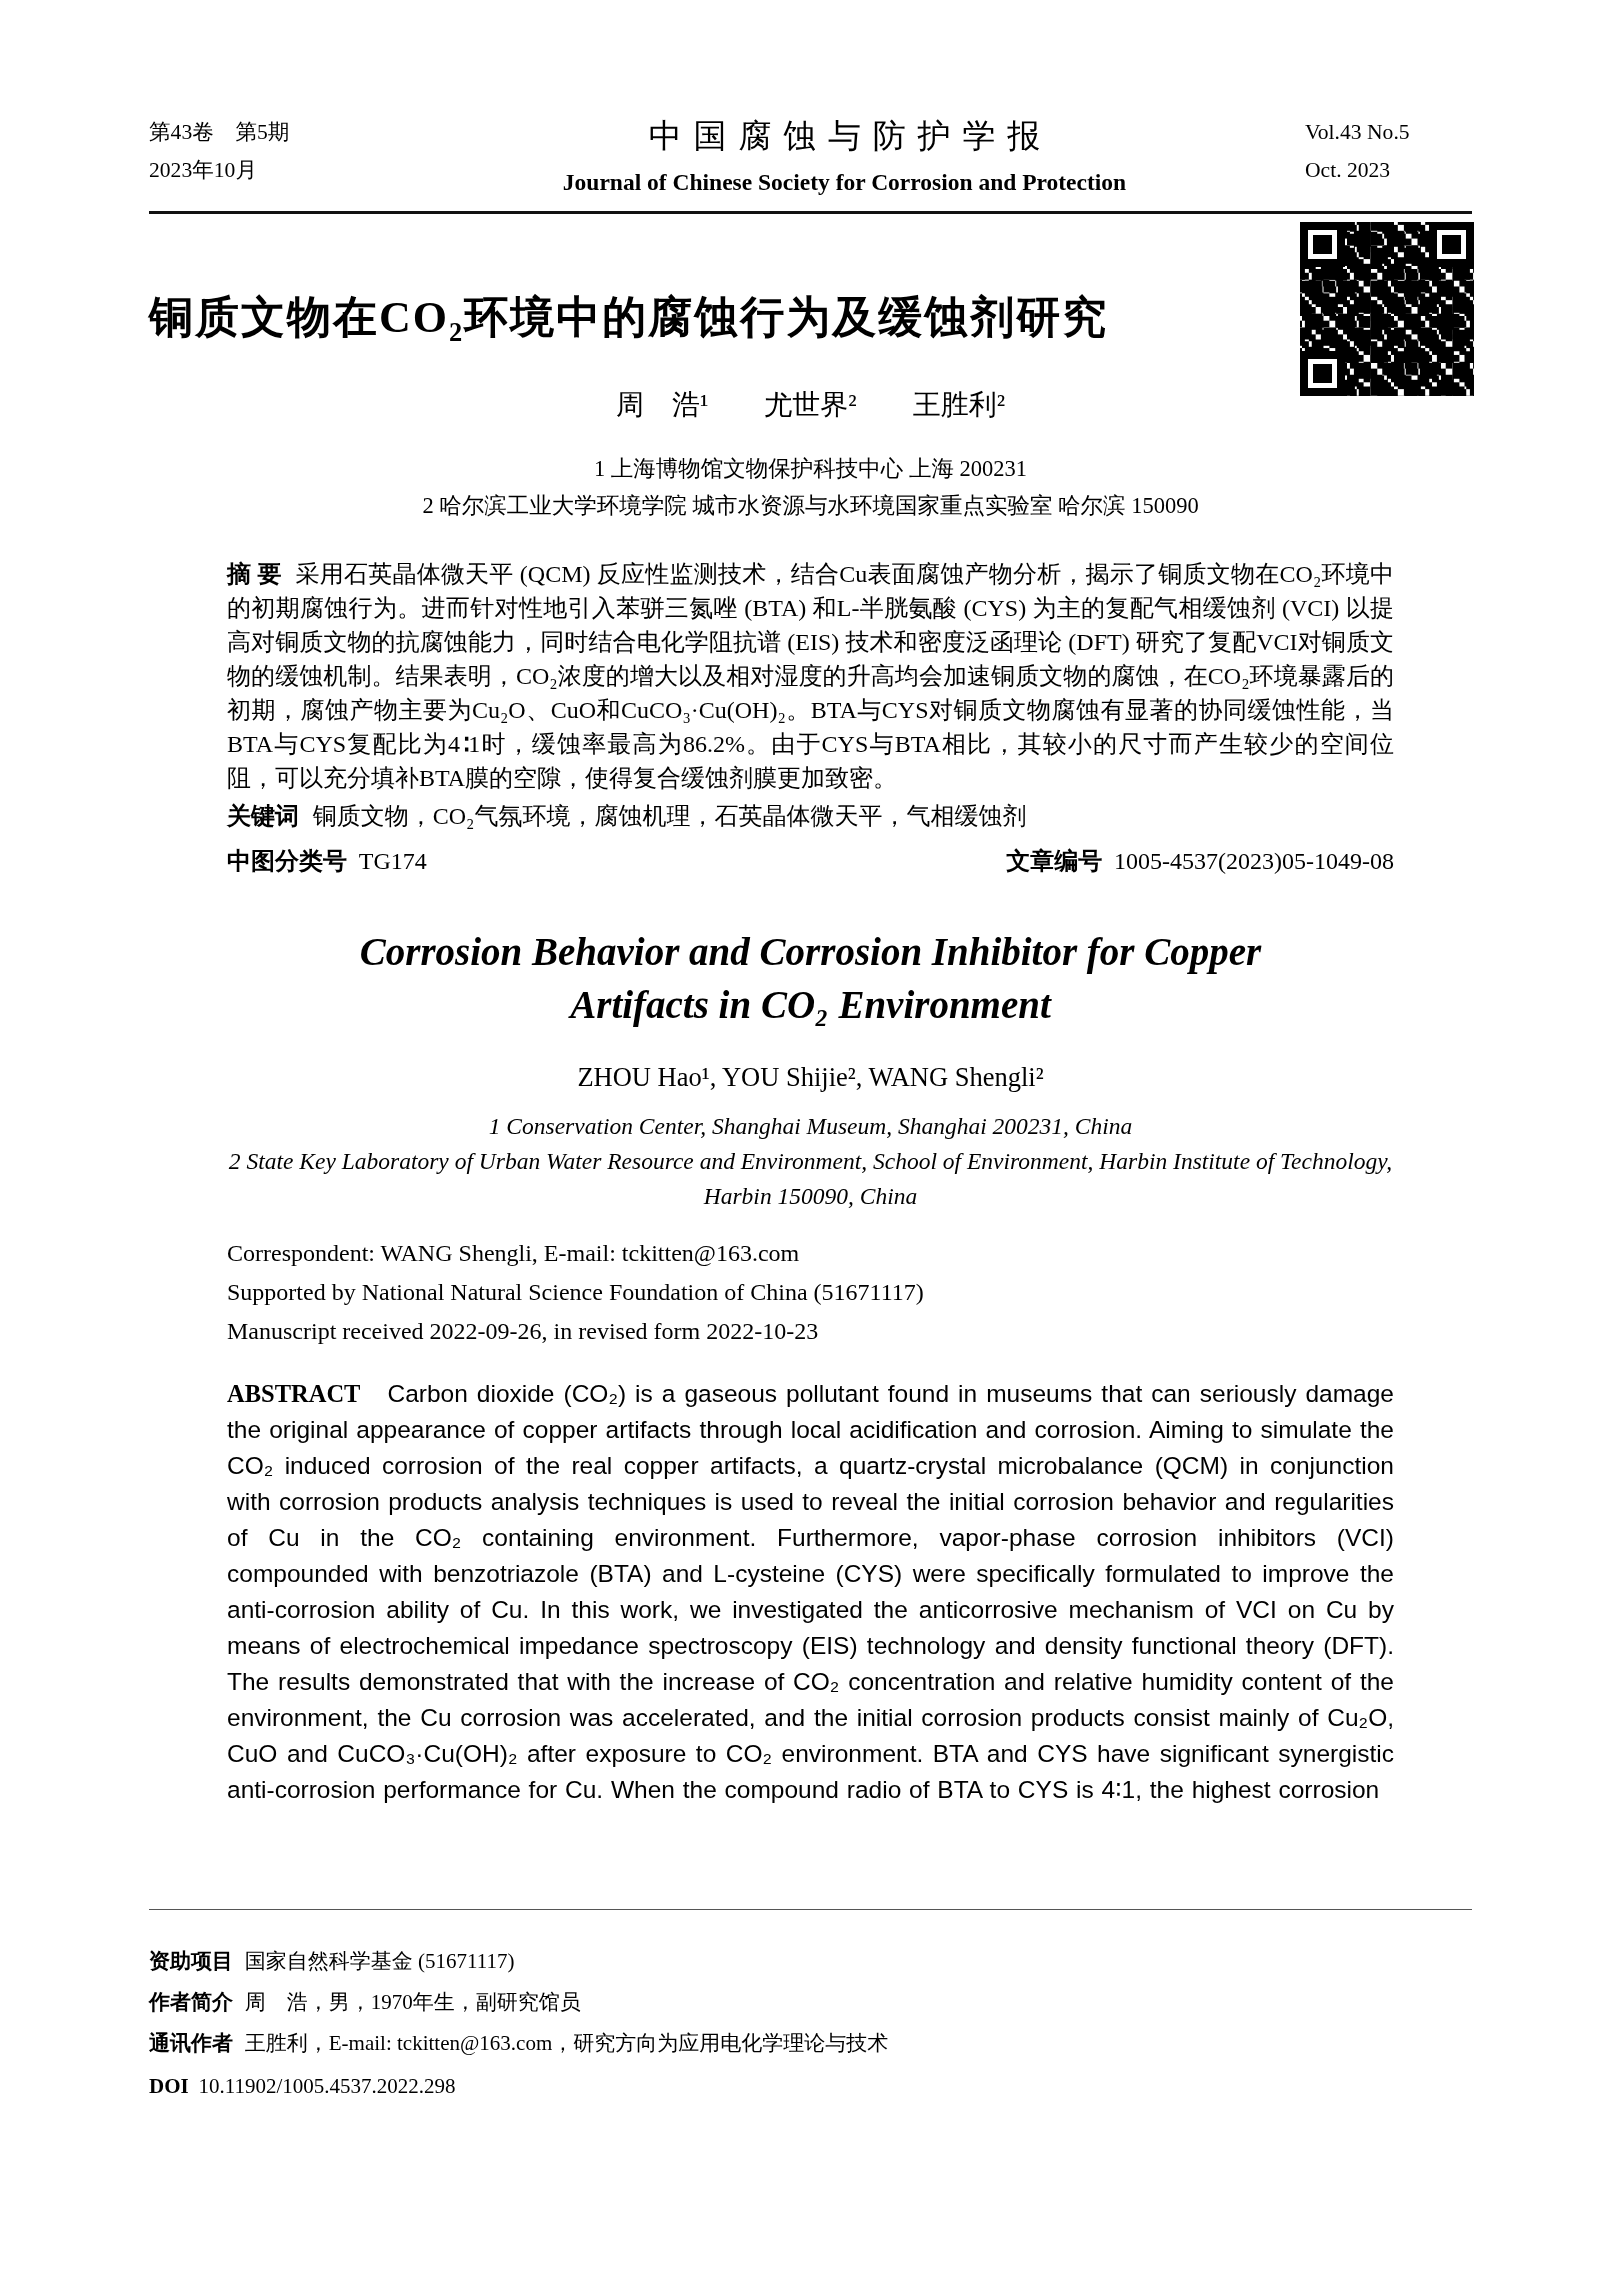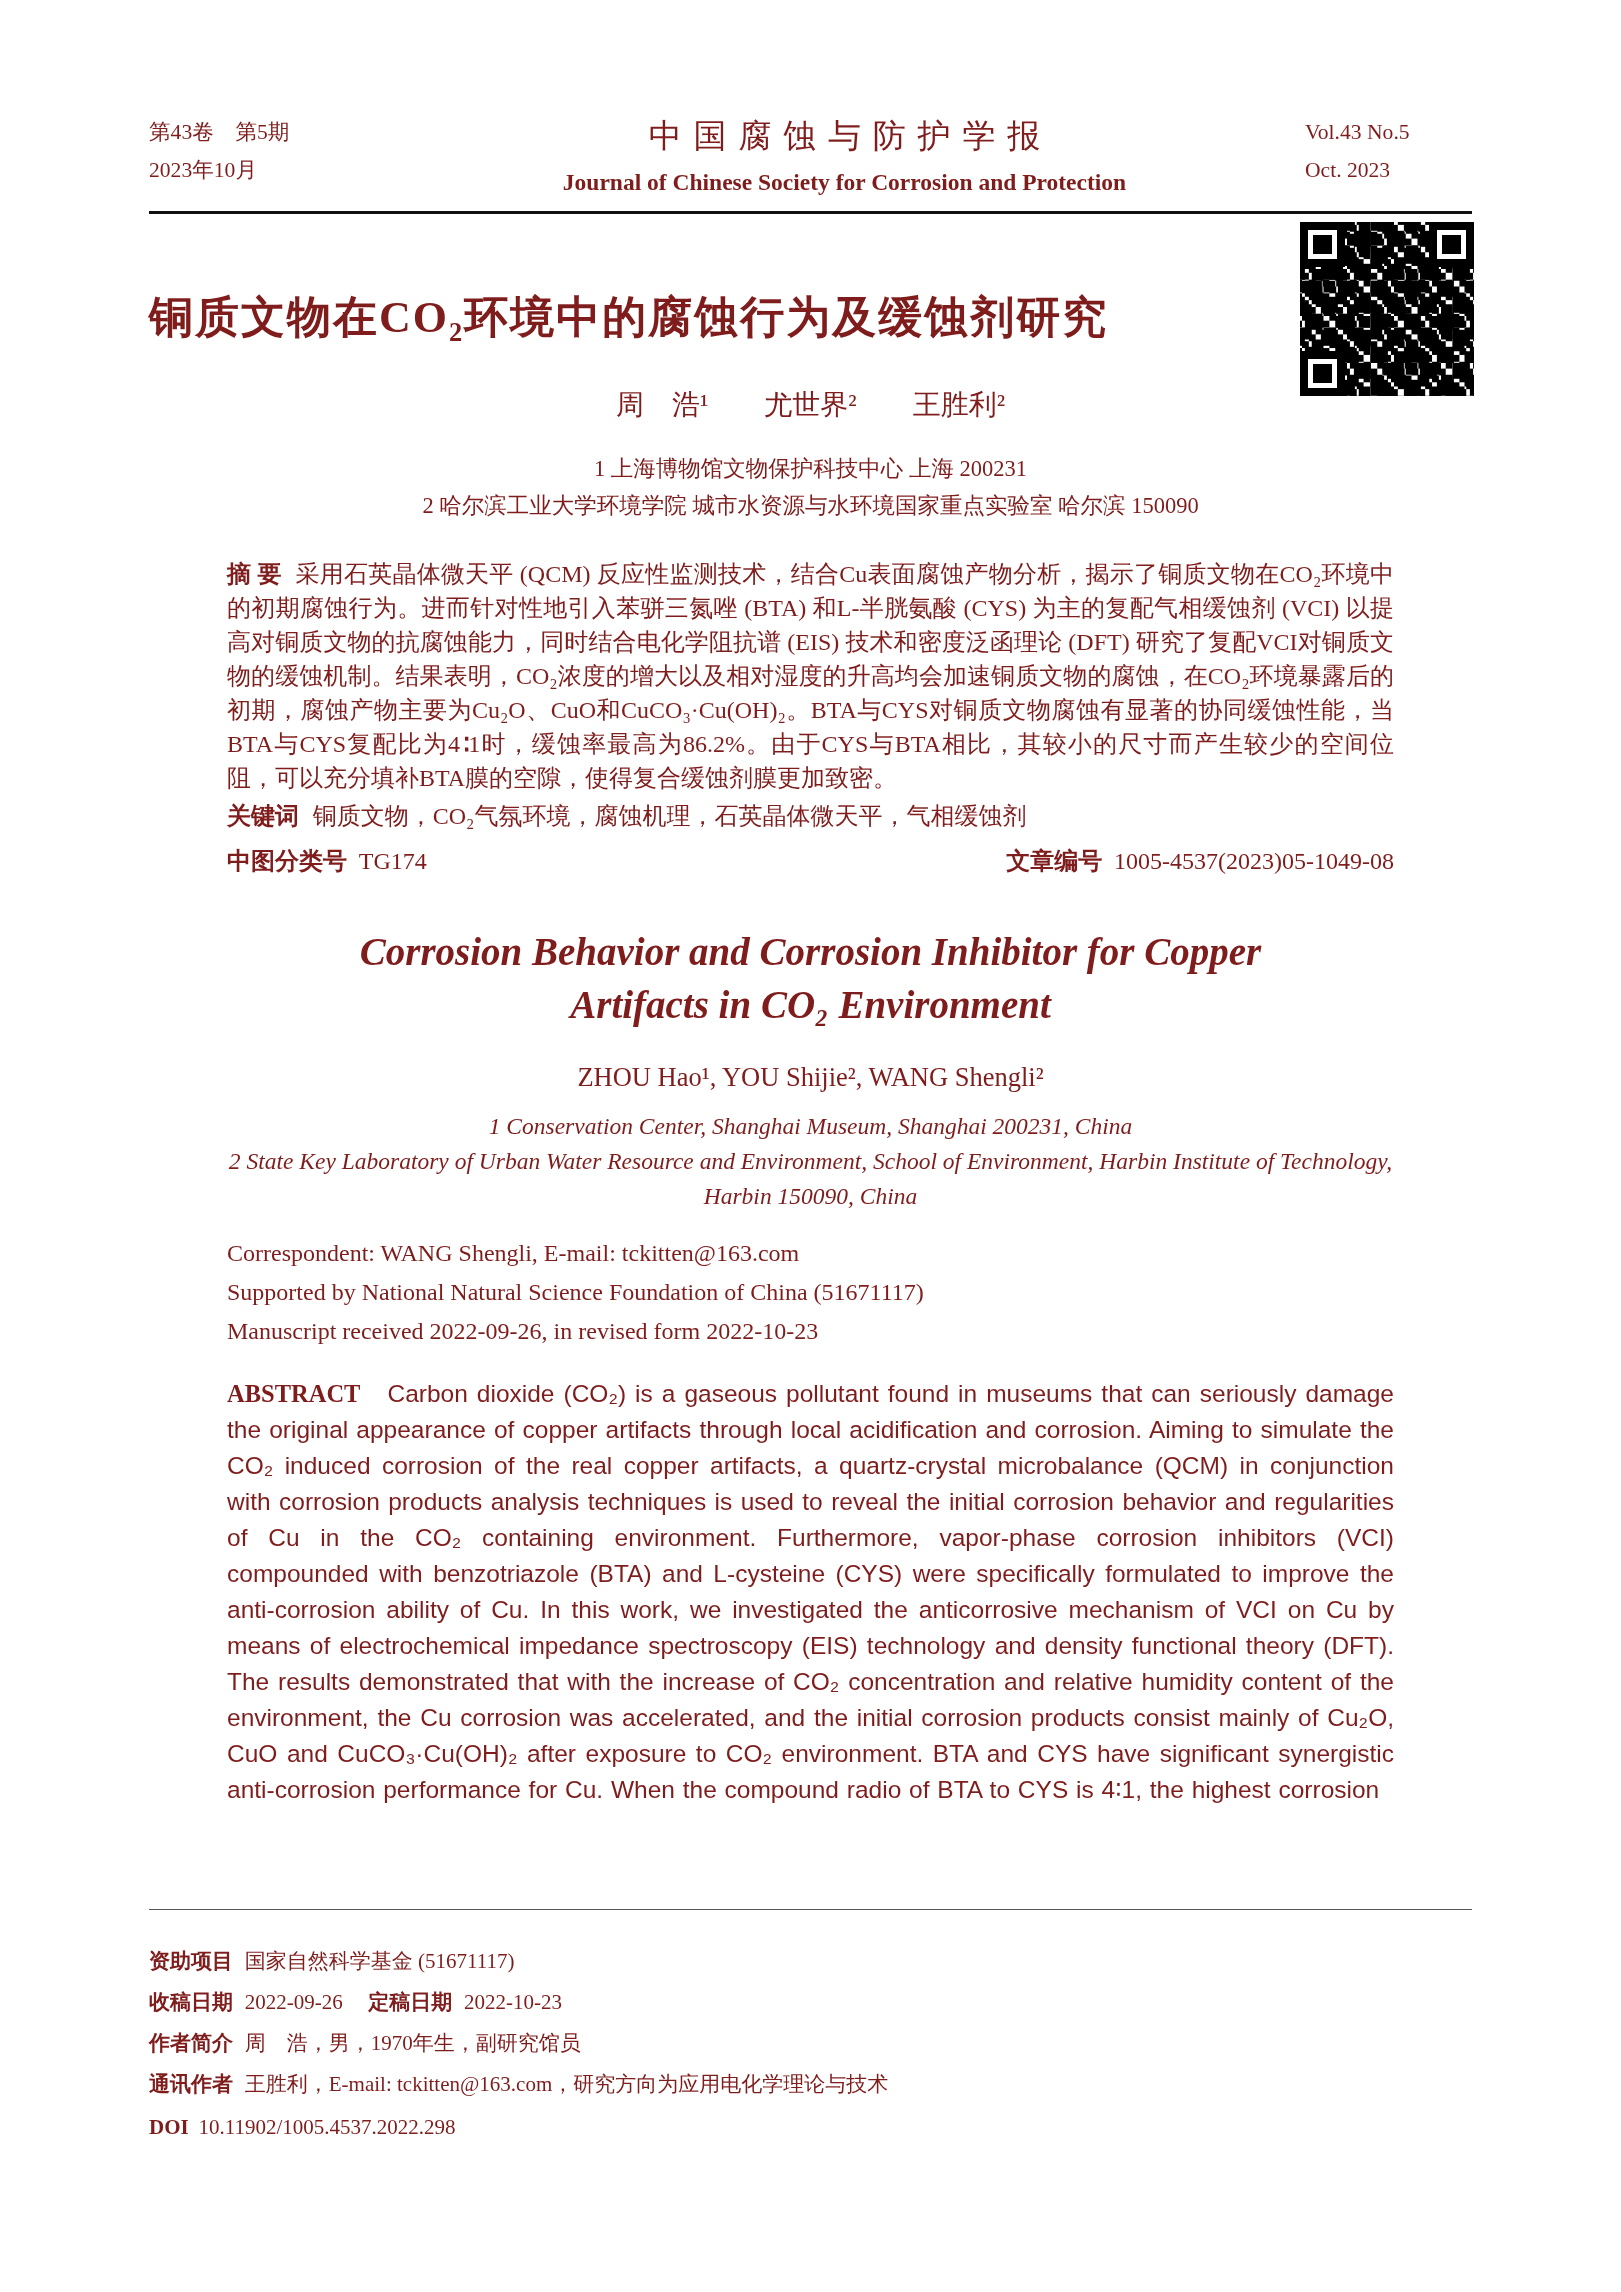--- a/index.html
+++ b/index.html
@@ -2,21 +2,21 @@
 <html><head>
 <meta charset="utf-8">
 <style>
   * { margin:0; padding:0; box-sizing:border-box; }
   html,body { background:#ffffff; }
   .page {
     position:relative;
     width:1621px; height:2293px;
     margin:0 auto;
     background:#ffffff;
-    color:#7f1d1d;
+    color:#000000;
     font-family:"Liberation Serif","DejaVu Serif",serif;
     overflow:hidden;
   }
 
   
   .journal-header {
     position:absolute; top:114px; left:149px; right:149px;
     display:flex; align-items:flex-start;
     border-bottom:3.9px solid #111;
     padding-bottom:15.7px;
@@ -164,20 +164,19 @@
       <div>Supported by National Natural Science Foundation of China (51671117)</div>
       <div>Manuscript received 2022-09-26, in revised form 2022-10-23</div>
     </div>
 
     <p class="abstract-en col-inset"><b class="inline-label">ABSTRACT</b><span>Carbon dioxide (CO₂) is a gaseous pollutant found in museums that can seriously damage the original appearance of copper artifacts through local acidification and corrosion. Aiming to simulate the CO₂ induced corrosion of the real copper artifacts, a quartz-crystal microbalance (QCM) in conjunction with corrosion products analysis techniques is used to reveal the initial corrosion behavior and regularities of Cu in the CO₂ containing environment. Furthermore, vapor-phase corrosion inhibitors (VCI) compounded with benzotriazole (BTA) and L-cysteine (CYS) were specifically formulated to improve the anti-corrosion ability of Cu. In this work, we investigated the anticorrosive mechanism of VCI on Cu by means of electrochemical impedance spectroscopy (EIS) technology and density functional theory (DFT). The results demonstrated that with the increase of CO₂ concentration and relative humidity content of the environment, the Cu corrosion was accelerated, and the initial corrosion products consist mainly of Cu₂O, CuO and CuCO₃·Cu(OH)₂ after exposure to CO₂ environment. BTA and CYS have significant synergistic anti-corrosion performance for Cu. When the compound radio of BTA to CYS is 4∶1, the highest corrosion</span></p>
 
   </main>
 
   <footer class="footnotes">
     <div><b>资助项目</b><span>国家自然科学基金 (51671117)</span></div>
-    <div><b>收稿日期</b><span>2022-09-26</span><span class="fn-gap"></span><b>定稿日期</b><span>2022-10-23</span></div>
     <div><b>作者简介</b><span>周　浩，男，1970年生，副研究馆员</span></div>
     <div><b>通讯作者</b><span>王胜利，E-mail: tckitten@163.com，研究方向为应用电化学理论与技术</span></div>
     <div class="doi-line"><b>DOI</b><span>10.11902/1005.4537.2022.298</span></div>
   </footer>
 
 </div>
 
 
 </body></html>

